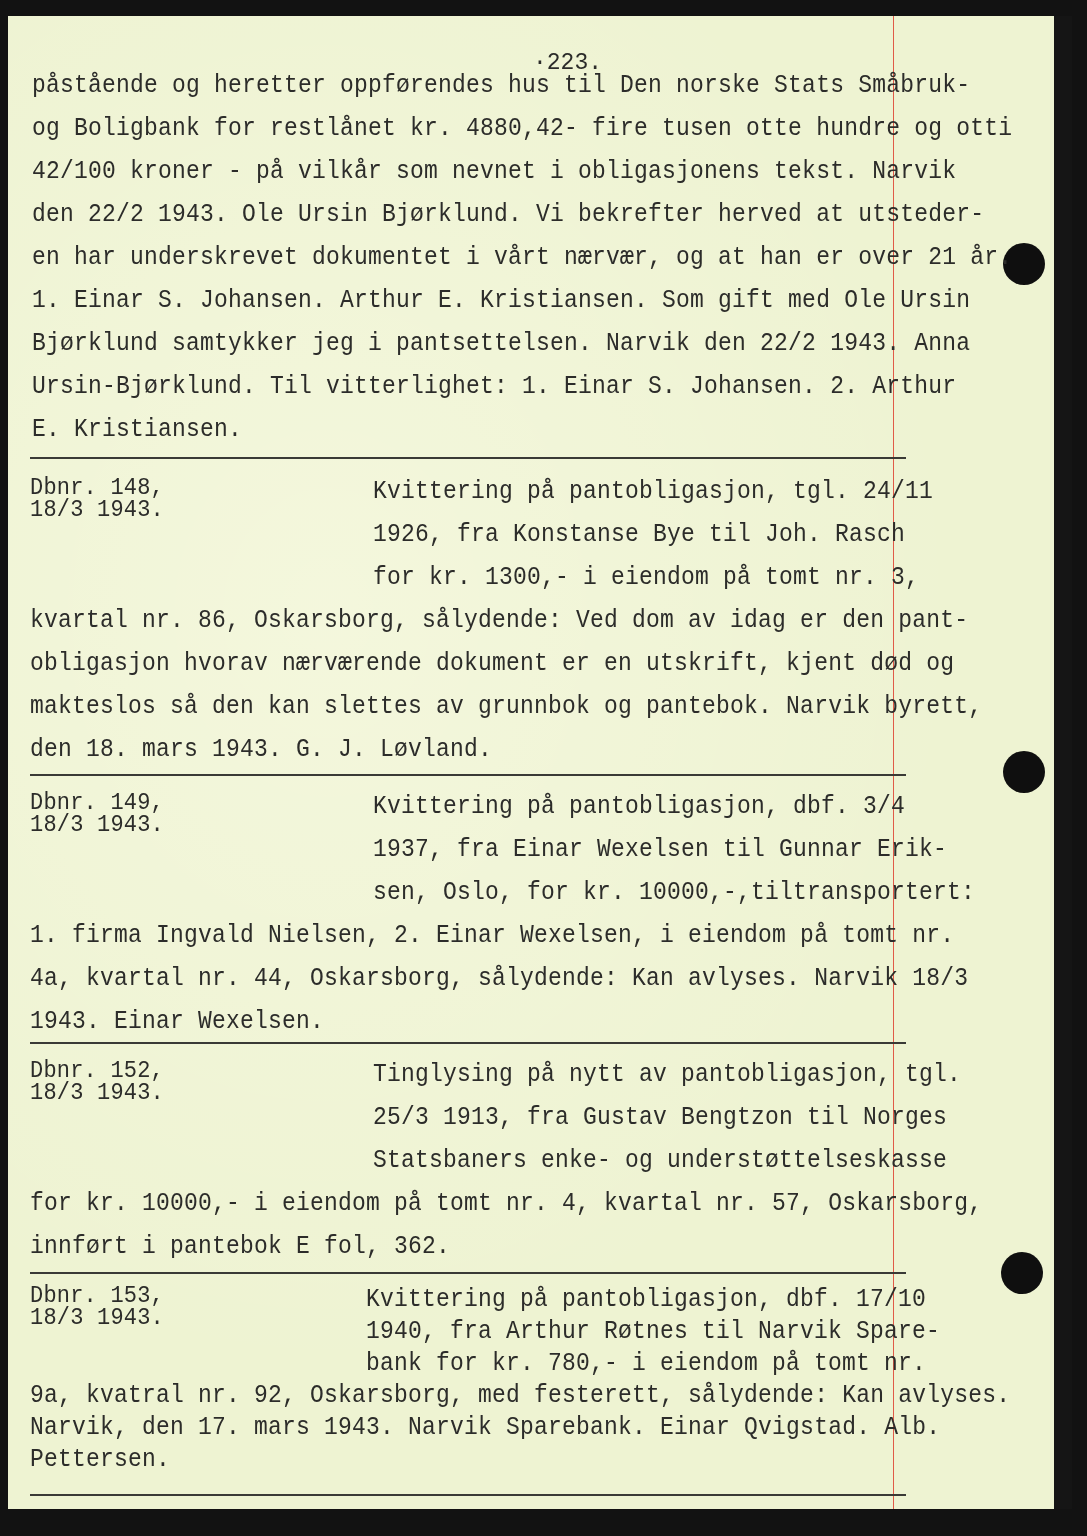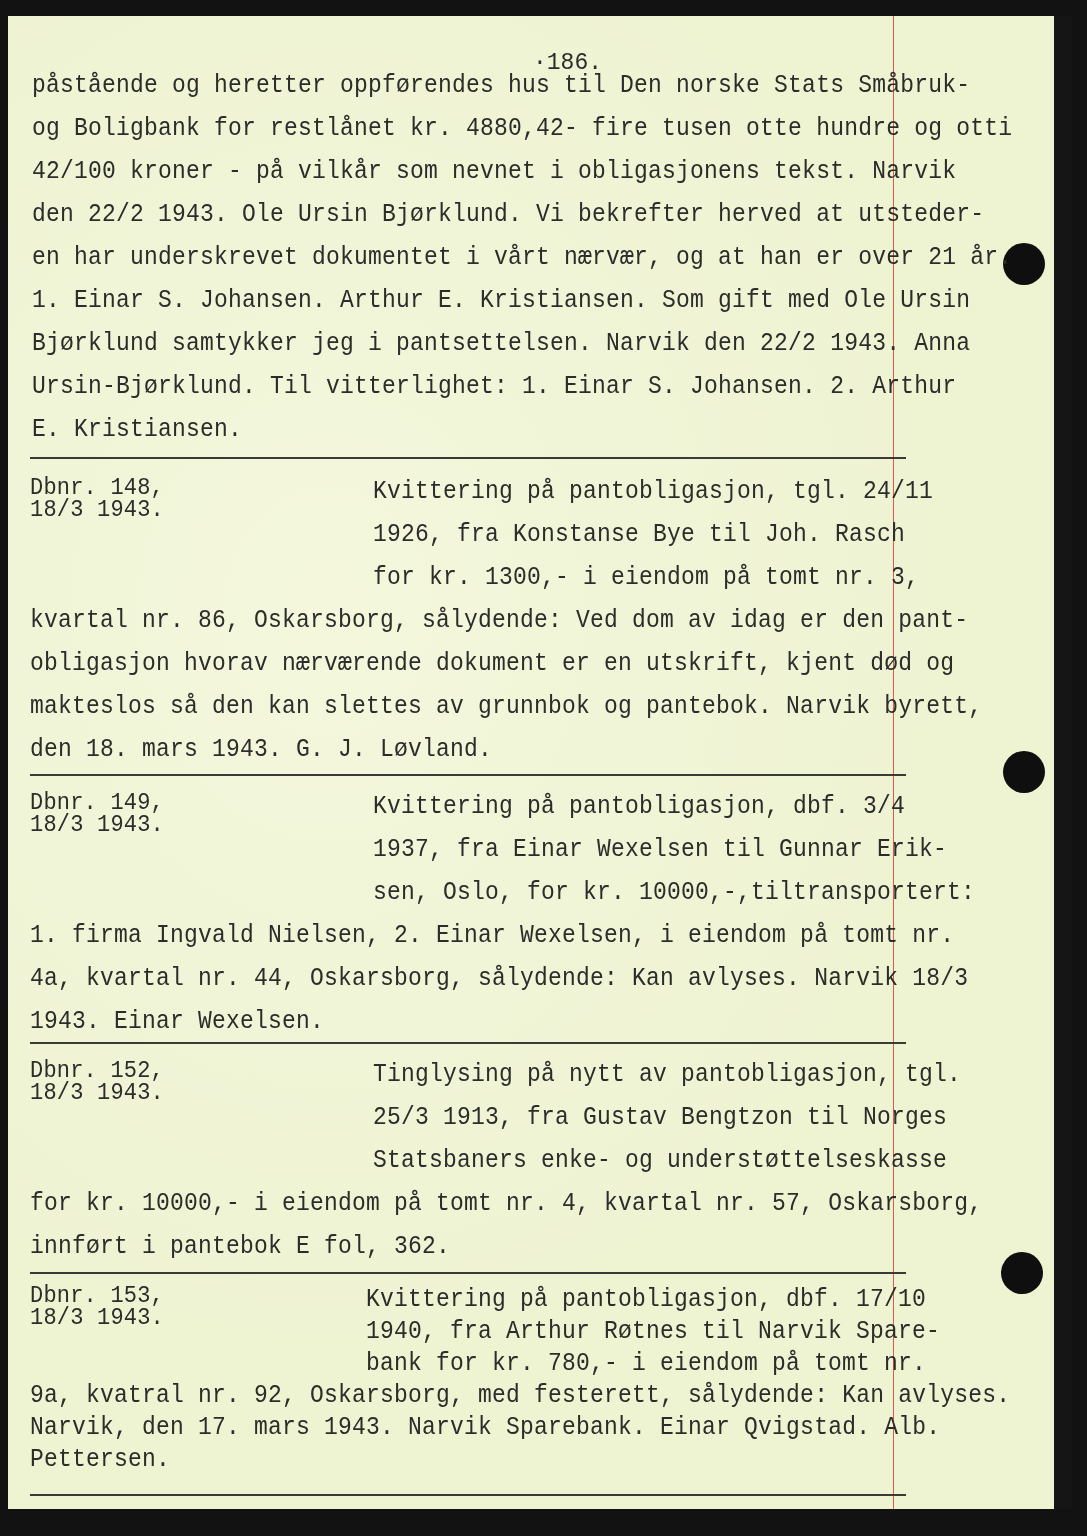--- a/index.html
+++ b/index.html
@@ -34,21 +34,21 @@
 </head>
 <body>
 
 <div class="page">
   <div class="margin-line"></div>
   <div class="right-strip"></div>
   <div class="hole" style="left:995px; top:227px;"></div>
   <div class="hole" style="left:995px; top:735px;"></div>
   <div class="hole" style="left:993px; top:1236px;"></div>
 
-  <div class="page-num">·186.</div>
+  <div class="page-num">·223.</div>
 
   <div class="txt" style="left:24px; top:54px;">påstående og heretter oppførendes hus til Den norske Stats Småbruk-</div>
   <div class="txt" style="left:24px; top:97px;">og Boligbank for restlånet kr. 4880,42- fire tusen otte hundre og otti</div>
   <div class="txt" style="left:24px; top:140px;">42/100 kroner - på vilkår som nevnet i obligasjonens tekst. Narvik</div>
   <div class="txt" style="left:24px; top:183px;">den 22/2 1943. Ole Ursin Bjørklund. Vi bekrefter herved at utsteder-</div>
   <div class="txt" style="left:24px; top:226px;">en har underskrevet dokumentet i vårt nærvær, og at han er over 21 år.</div>
   <div class="txt" style="left:24px; top:269px;">1. Einar S. Johansen. Arthur E. Kristiansen. Som gift med Ole Ursin</div>
   <div class="txt" style="left:24px; top:312px;">Bjørklund samtykker jeg i pantsettelsen. Narvik den 22/2 1943. Anna</div>
   <div class="txt" style="left:24px; top:355px;">Ursin-Bjørklund. Til vitterlighet: 1. Einar S. Johansen. 2. Arthur</div>
   <div class="txt" style="left:24px; top:398px;">E. Kristiansen.</div>

